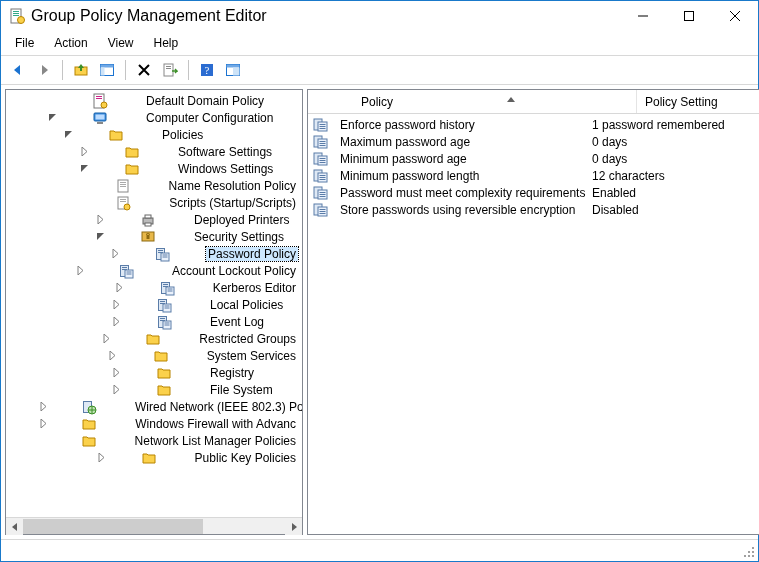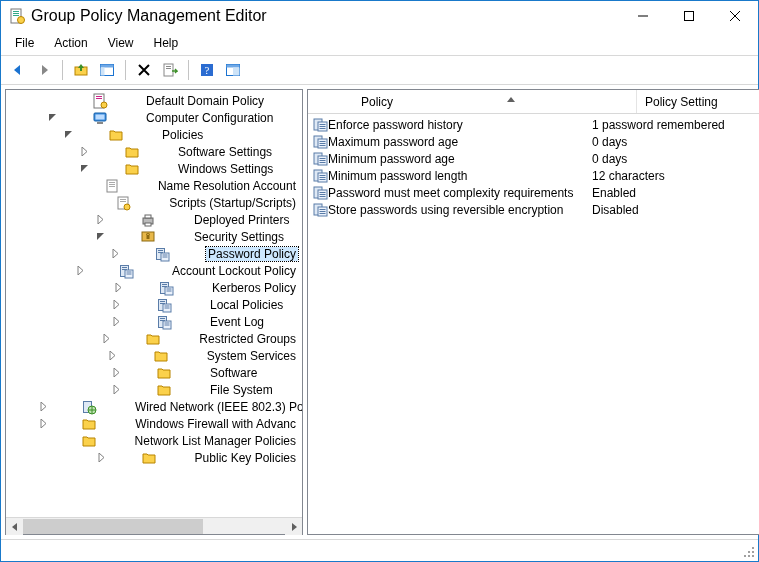--- a/index.html
+++ b/index.html
@@ -140,21 +140,21 @@
   }
   .list-header .col:last-child{border-right:none;}
   .sort-arrow {
     flex:1; display:flex; justify-content:center; margin-top:-4px;
   }
   .list-body { flex:1; padding: 2px 0; overflow:hidden; }
   .list-row {
     display:flex; height:17px; align-items:center;
     padding-left: 4px;
   }
-  .list-row .cell0 { display:flex; align-items:center; gap:0; }
+  .list-row .cell0 { display:flex; align-items:center; gap:12px; }
   .statusbar {
     height: 22px;
     border-top: 1px solid #d8d8d8;
     position: relative;
   }
   .statusbar .grip {
     position:absolute; right:2px; bottom:2px;
   }
   
   svg { display:block; }
@@ -351,21 +351,21 @@
             <span class="indent" style="width:54px"></span>
             <span class="expander"></span>
             <span class="row-icon">
               <svg width="16" height="16">
                 <rect x="3" y="2" width="10" height="12" fill="#fff" stroke="#888"></rect>
                 <rect x="5" y="4" width="6" height="1" fill="#aaa"></rect>
                 <rect x="5" y="6" width="6" height="1" fill="#aaa"></rect>
                 <rect x="5" y="8" width="6" height="1" fill="#aaa"></rect>
               </svg>
             </span>
-            <span class="label">Name Resolution Account</span>
+            <span class="label">Name Resolution Policy</span>
           </div>
           <div class="tree-row">
             <span class="indent" style="width:54px"></span>
             <span class="expander"></span>
             <span class="row-icon">
               <svg width="16" height="16">
                 <rect x="3" y="2" width="10" height="12" fill="#fff" stroke="#888"></rect>
                 <rect x="5" y="4" width="6" height="1" fill="#aaa"></rect>
                 <rect x="5" y="6" width="6" height="1" fill="#aaa"></rect>
                 <circle cx="12" cy="12" r="3" fill="#fbd14b" stroke="#b88400"></circle>
@@ -453,21 +453,21 @@
             <span class="row-icon">
               <svg width="16" height="16">
                 <rect x="2.5" y="2.5" width="8" height="11" fill="#dfe9f5" stroke="#5a7ca8"></rect>
                 <rect x="4" y="4" width="5" height="1" fill="#5a7ca8"></rect>
                 <rect x="4" y="6" width="5" height="1" fill="#5a7ca8"></rect>
                 <rect x="7" y="7" width="8" height="8" fill="#eaf1fb" stroke="#5a7ca8"></rect>
                 <rect x="8.5" y="8.5" width="5" height="1" fill="#5a7ca8"></rect>
                 <rect x="8.5" y="10.5" width="5" height="1" fill="#5a7ca8"></rect>
               </svg>
             </span>
-            <span class="label">Kerberos Policy</span>
+            <span class="label">Kerberos Editor</span>
           </div>
           <div class="tree-row">
             <span class="indent" style="width:70px"></span>
             <span class="expander">
               <svg width="9" height="9">
                 <path d="M2 0 L7 4.5 L2 9 Z" fill="none" stroke="#808080"></path>
               </svg>
             </span>
             <span class="row-icon">
               <svg width="16" height="16">
@@ -533,21 +533,21 @@
             <span class="expander">
               <svg width="9" height="9">
                 <path d="M2 0 L7 4.5 L2 9 Z" fill="none" stroke="#808080"></path>
               </svg>
             </span>
             <span class="row-icon">
               <svg width="16" height="16">
                 <path d="M2 4 L6 4 L7 5 L14 5 L14 13 L2 13 Z" fill="#fbd14b" stroke="#b88400"></path>
               </svg>
             </span>
-            <span class="label">Software</span>
+            <span class="label">Registry</span>
           </div>
           <div class="tree-row">
             <span class="indent" style="width:70px"></span>
             <span class="expander">
               <svg width="9" height="9">
                 <path d="M2 0 L7 4.5 L2 9 Z" fill="none" stroke="#808080"></path>
               </svg>
             </span>
             <span class="row-icon">
               <svg width="16" height="16">

